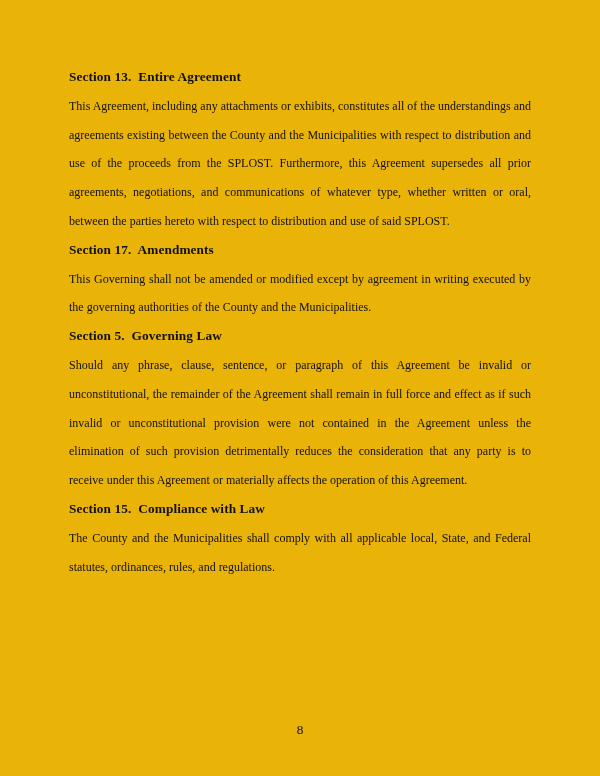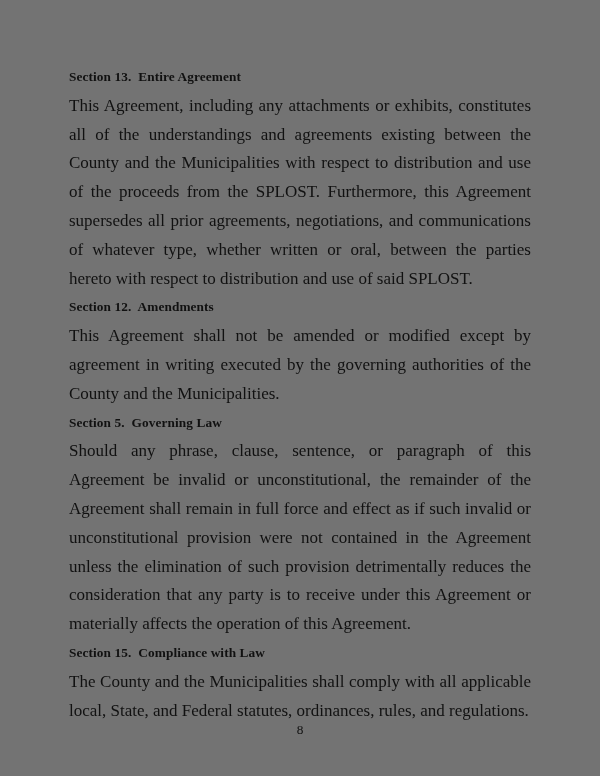--- a/index.html
+++ b/index.html
@@ -5,41 +5,41 @@
   html, body {
     margin: 0;
     padding: 0;
     background: #ffffff;
   }
   .page {
     position: relative;
     width: 600px;
     height: 776px;
     margin: 0 auto;
-    background: #737373;
+    background: #eab308;
     font-family: "Liberation Serif", "DejaVu Serif", serif;
     color: #111111;
     overflow: hidden;
   }
   .content {
     position: absolute;
     left: 69px;
     top: 63px;
     width: 462px;
   }
   .heading {
     font-size: 13.3px;
     font-weight: bold;
     line-height: 28.8px;
     margin: 0;
     white-space: pre;
     letter-spacing: 0.1px;
   }
   .para {
-    font-size: 17px;
+    font-size: 12px;
     font-weight: normal;
     line-height: 28.8px;
     margin: 0;
     text-align: justify;
     text-justify: inter-word;
     hyphens: none;
   }
   .page-number {
     position: absolute;
     left: 0;
@@ -54,22 +54,22 @@
 </head>
 <body>
 
 <div class="page">
 
   <div class="content">
 
     <h2 class="heading">Section 13.  Entire Agreement</h2>
     <p class="para">This Agreement, including any attachments or exhibits, constitutes all of the understandings and agreements existing between the County and the Municipalities with respect to distribution and use of the proceeds from the SPLOST. Furthermore, this Agreement supersedes all prior agreements, negotiations, and communications of whatever type, whether written or oral, between the parties hereto with respect to distribution and use of said SPLOST.</p>
 
-    <h2 class="heading">Section 12.  Amendments</h2>
-    <p class="para">This Agreement shall not be amended or modified except by agreement in writing executed by the governing authorities of the County and the Municipalities.</p>
+    <h2 class="heading">Section 17.  Amendments</h2>
+    <p class="para">This Governing shall not be amended or modified except by agreement in writing executed by the governing authorities of the County and the Municipalities.</p>
 
     <h2 class="heading">Section 5.  Governing Law</h2>
 
     <p class="para">Should any phrase, clause, sentence, or paragraph of this Agreement be invalid or unconstitutional, the remainder of the Agreement shall remain in full force and effect as if such invalid or unconstitutional provision were not contained in the Agreement unless the elimination of such provision detrimentally reduces the consideration that any party is to receive under this Agreement or materially affects the operation of this Agreement.</p>
 
     <h2 class="heading">Section 15.  Compliance with Law</h2>
     <p class="para">The County and the Municipalities shall comply with all applicable local, State, and Federal statutes, ordinances, rules, and regulations.</p>
 
   </div>
 

